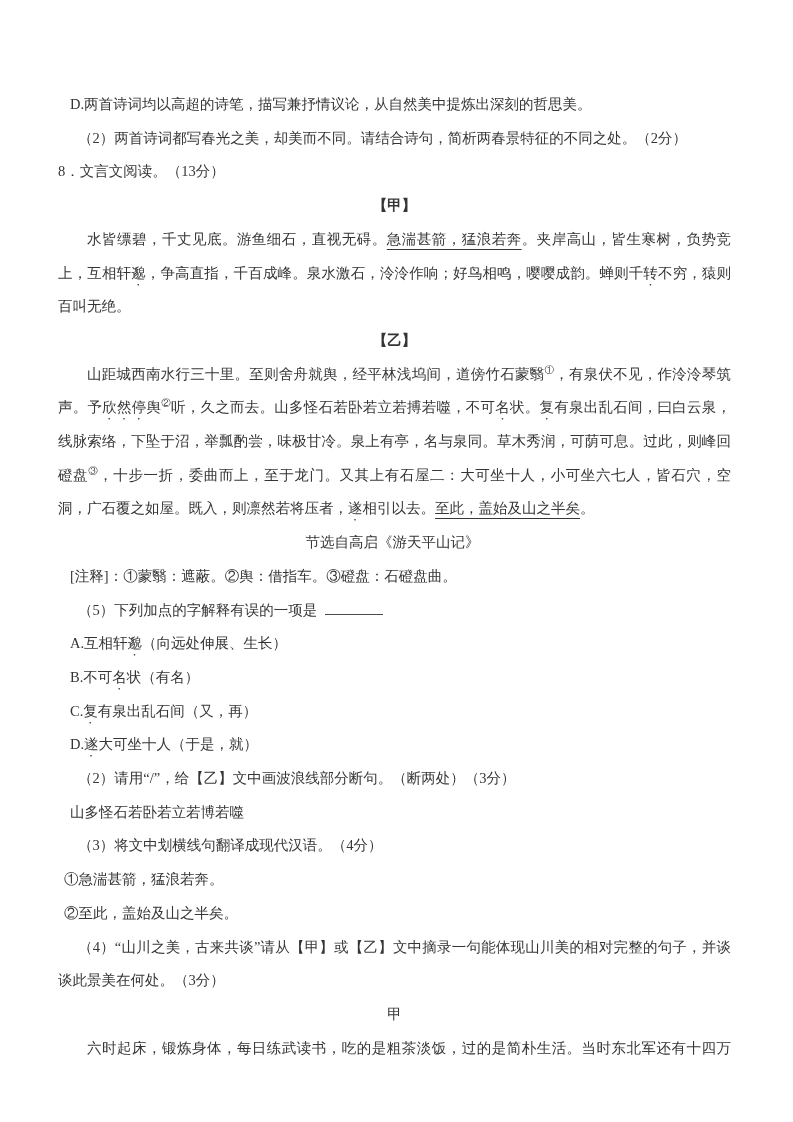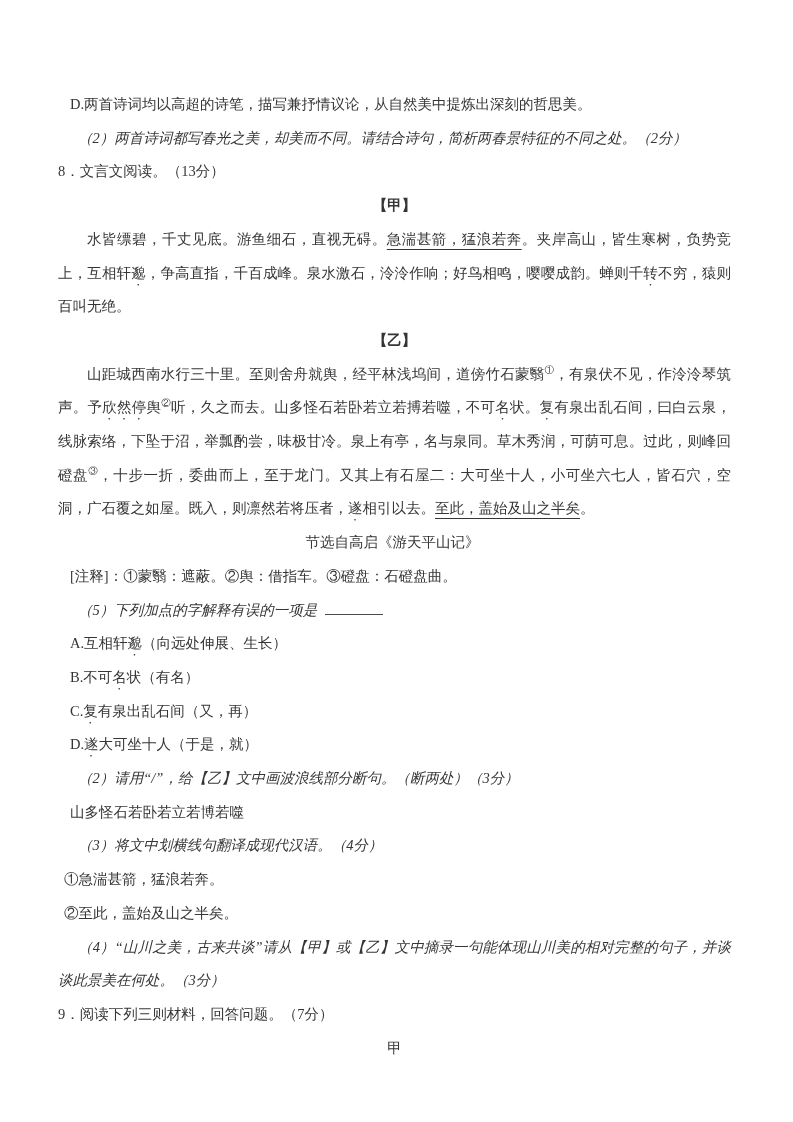--- a/index.html
+++ b/index.html
@@ -13,21 +13,21 @@
   }
   .content {
     position:absolute;
     top:88px; left:58px;
     width:673px;
     font-size:14.5px;
     line-height:33.7px;
     text-align:justify;
   }
   .line   { text-align:justify; }
-  .q      { text-indent:20px;font-style:italic; }   
+  .q      { text-indent:20px; }   
   .opt    { text-indent:12px; }   
   .item   { text-indent:6px;  }   
   .para   { text-indent:2em; text-align:justify; }
   .center { text-align:center; text-indent:0; }
   .bold   { font-weight:bold; }
   .right  { text-align:center; text-indent:0; padding-right:4px; }
 
   .seg-d {
     -webkit-text-emphasis:filled dot;
     -webkit-text-emphasis-position:under right;
@@ -96,21 +96,20 @@
     <div class="line opt">山多怪石若卧若立若博若噬</div>
 
     <div class="line q">（3）将文中划横线句翻译成现代汉语。（4分）</div>
 
     <div class="line item">①急湍甚箭，猛浪若奔。</div>
 
     <div class="line item">②至此，盖始及山之半矣。</div>
 
     <div class="line q">（4）“山川之美，古来共谈”请从【甲】或【乙】文中摘录一句能体现山川美的相对完整的句子，并谈谈此景美在何处。（3分）</div>
 
-    <div class="line">9．阅读下列三则材料，回答问题。（7分）</div>
 
     <div class="line center">甲</div>
 
     <div class="para">六时起床，锻炼身体，每日练武读书，吃的是粗茶淡饭，过的是简朴生活。当时东北军还有十四万人，</div>
 
   </div>
 
   <div class="footer">有渔有礼 https://www.nzxwl.net</div>
 </div>
 

